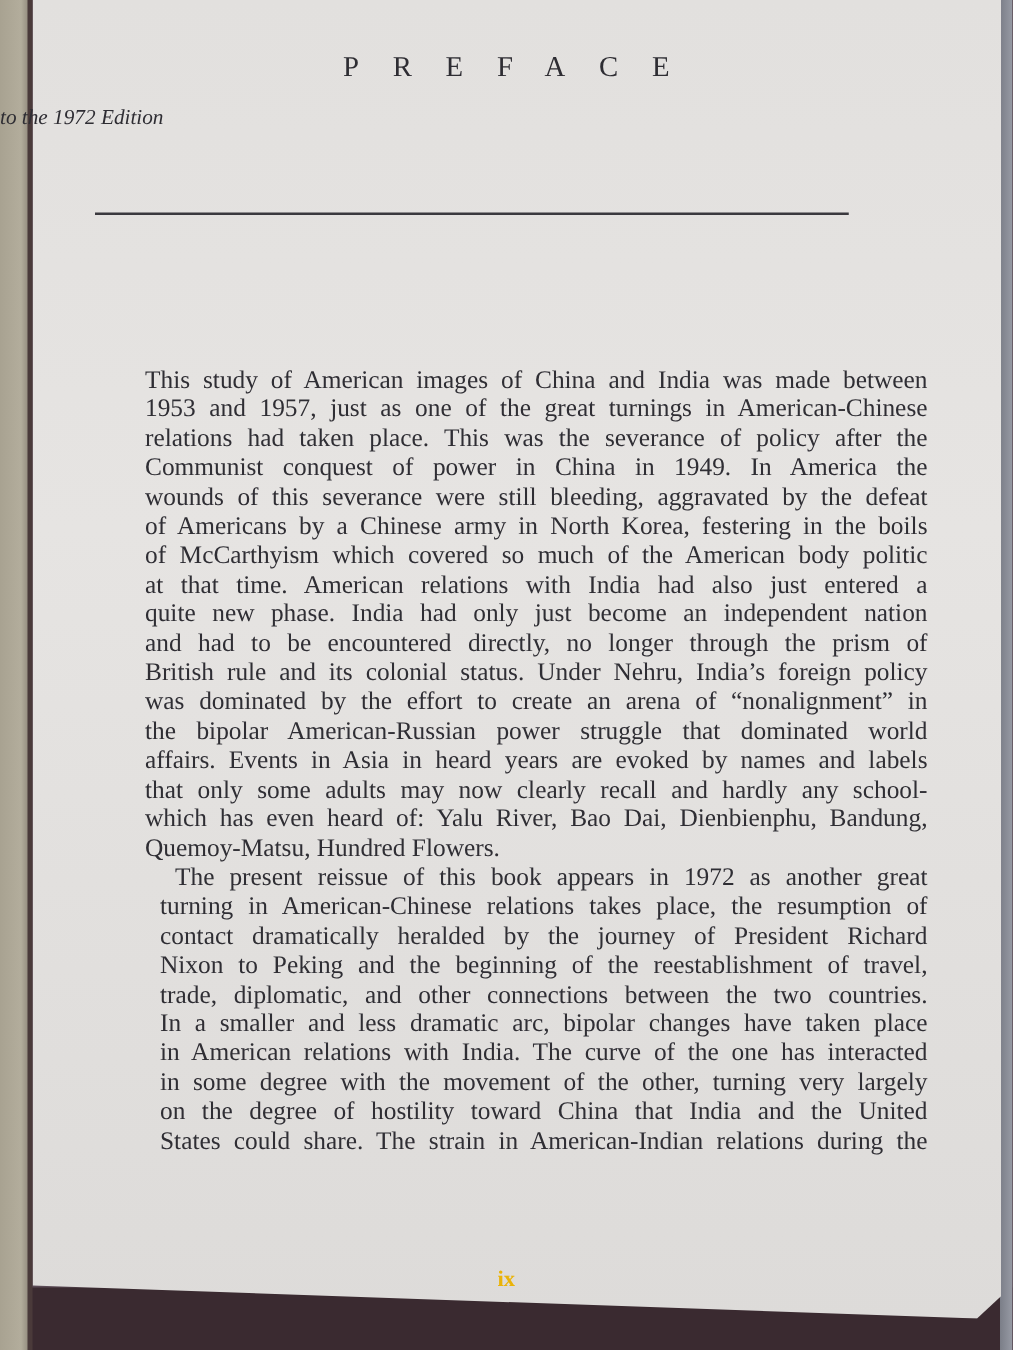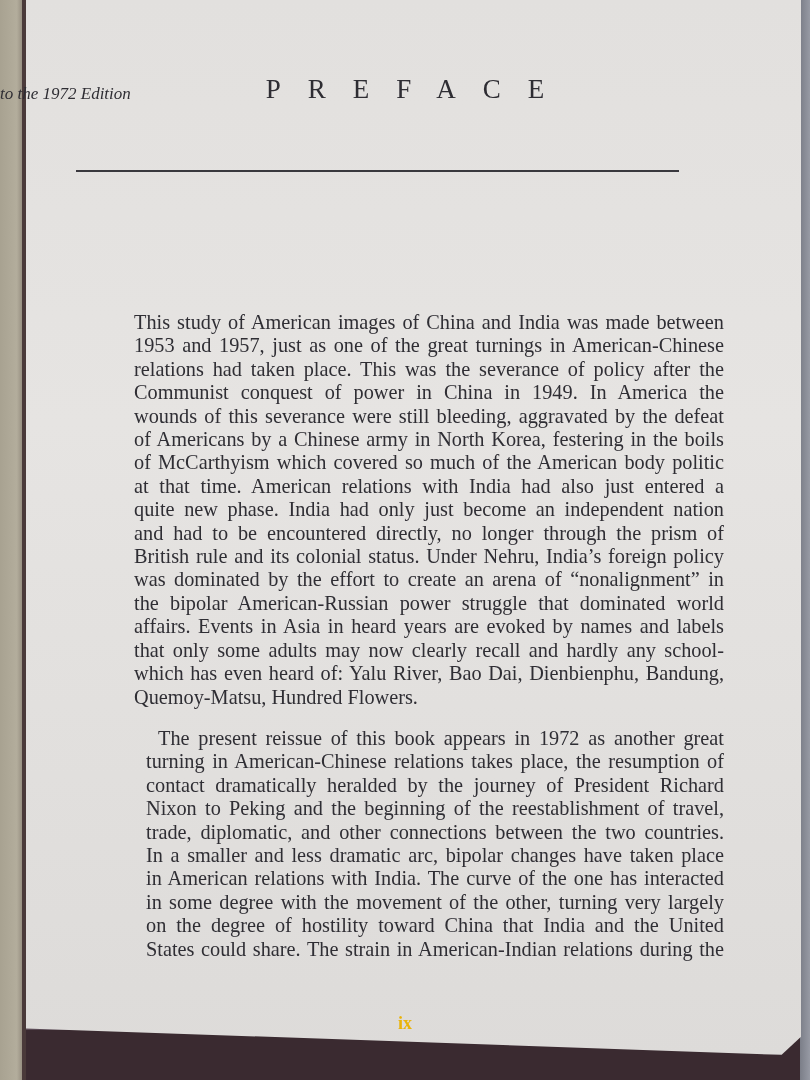--- a/index.html
+++ b/index.html
@@ -23,38 +23,38 @@
   .page {
     position:absolute; left:26px; top:0; width:775px; height:1058px;
     background:linear-gradient(180deg,#e2e0de 0%,#e6e4e2 40%,#dddbd9 100%);
     clip-path:polygon(0 0,100% 0,100% 98%,97.5% 99.7%,0 97.2%);
   }
   .bottom-edge {
     position:absolute; left:0; bottom:0; width:810px; height:50px;
     background:#3a2a30; z-index:0;
   }
   .title {
-    position:absolute; left:0; width:810px; top:56px; text-align:center;
-    font-size:27px; letter-spacing:27px; color:#2e2d33; padding-left:27px;
+    position:absolute; left:0; width:810px; top:26px; text-align:center;
+    font-size:23px; letter-spacing:27px; color:#2e2d33; padding-left:27px;
     box-sizing:border-box; font-weight:normal;
   }
   .subtitle {
     position:absolute; left:0; width:810px; top:84px; text-align:left;
     font-size:17px; font-style:italic; color:#2e2d33;
   }
   .rule {
     position:absolute; left:76px; width:402px; top:170px; height:0;
     border-top:2px solid #3a393e; transform:scaleX(1.5); transform-origin:0 0;
   }
   .body-text {
     position:absolute; left:116px; top:293px; width:626px;
     font-size:20.3px; line-height:23.4px; color:#2f2e34;
     text-align:justify;
   }
-  .body-text p { margin:18px; text-indent:0; }
+  .body-text p { margin:0; text-indent:0; }
   .body-text p + p { text-indent:12px; }
   .line { display:block; text-align:justify; text-align-last:justify; white-space:nowrap; }
   .line.last { text-align-last:left; }
   .folio {
     position:absolute; left:0; width:810px; top:1013px; text-align:center;
     font-size:18px; color:#eab308; font-weight:bold;
   }
 </style>
 </head>
 <body>

